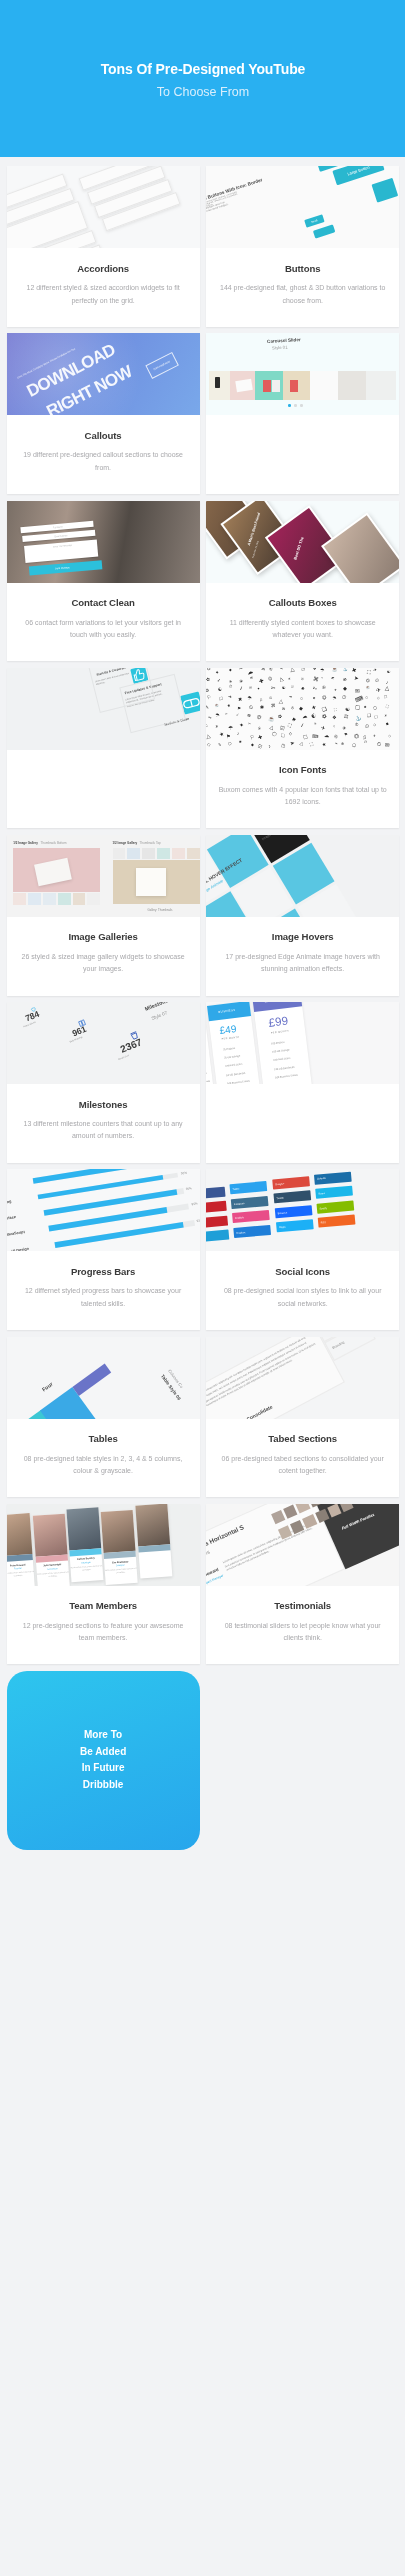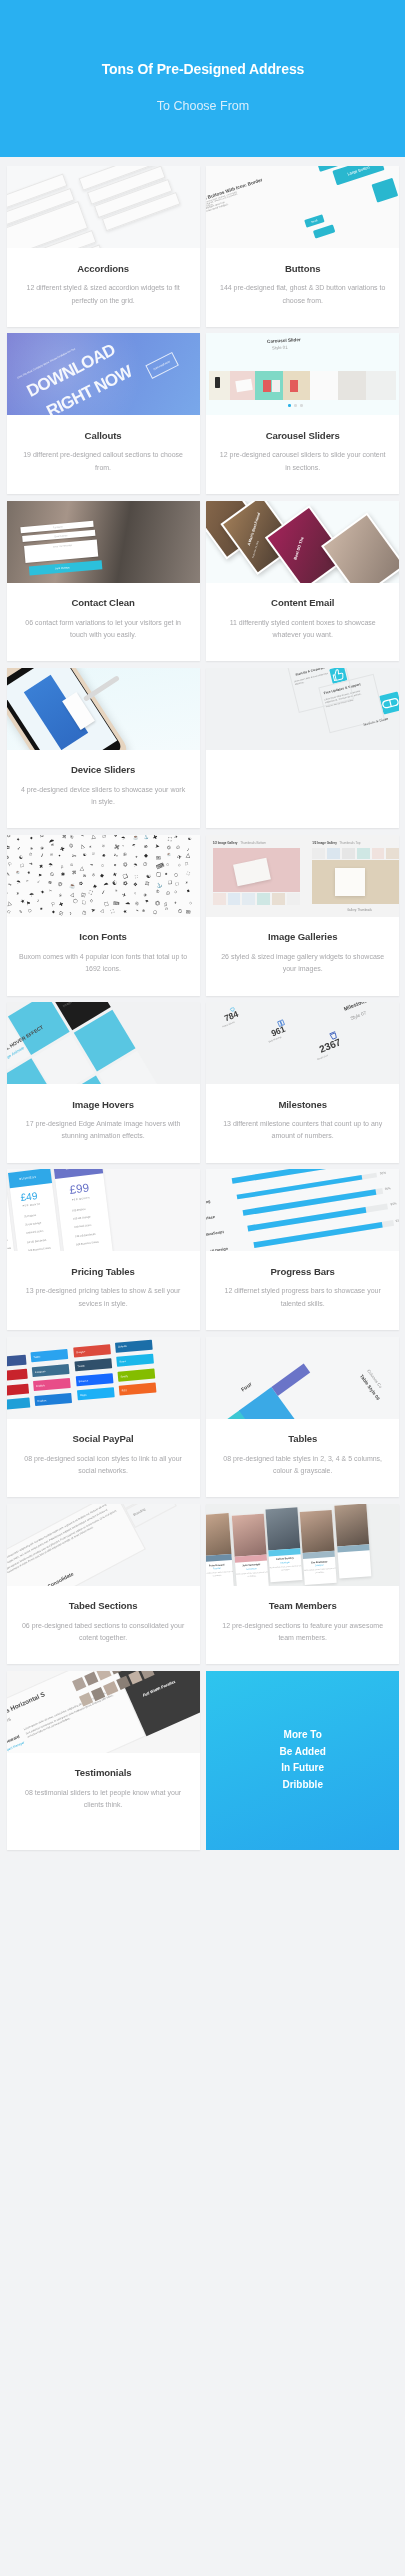--- a/index.html
+++ b/index.html
@@ -30,21 +30,21 @@
     font-weight: bold;
     letter-spacing: -0.1px;
     line-height: 1.2;
     text-align: center;
   }
   .hero-sub {
     color: #d8eefc;
     font-size: 12.5px;
     font-weight: 300;
     line-height: 1.35;
-    margin-top: 20px;
+    margin-top: 6px;
     text-align: center;
   }
 
   
   .grid {
     display: flex;
     flex-wrap: wrap;
     padding: 9.2px 6.6px 10.6px 6.6px;
     gap: 6.6px 6.6px;
   }
@@ -88,20 +88,21 @@
   }
 
   
   .promo {
     width: 193px;
     background: linear-gradient(160deg, #2ec5ee 0%, #27a6ec 100%);
     display: flex;
     align-items: center;
     justify-content: center;
     min-height: 179px;
+    border-radius: 20px;
   }
   .promo-text {
     color: #ffffff;
     font-size: 10px;
     font-weight: bold;
     line-height: 1.65;
     text-align: center;
   }
   .promo-line { display: block; }
 
@@ -232,21 +233,21 @@
 
   
   .t-tt { background: #f6f6f6; }
 </style>
 </head>
 <body>
 
 <div class="page">
 
   <div class="hero">
-    <div class="hero-title">Tons Of Pre-Designed Address</div>
+    <div class="hero-title">Tons Of Pre-Designed YouTube</div>
     <div class="hero-sub">To Choose From</div>
   </div>
 
   <div class="grid">
 
     <div class="card">
       <div class="thumb t-acc">
         <div class="layer" style="background:#f7f8f9"></div>
         <div class="t-acc-rot">
           <div class="sheet" style="left:20px;top:16px;width:99px;height:13px"></div>
@@ -322,24 +323,20 @@
         <div class="car-cell" style="left:160px;background:#eef0ef"></div>
         <div style="position:absolute;left:8.6px;top:44px;width:5.3px;height:10.6px;background:#2b2b2b;border-radius:0.7px"></div>
         <div style="position:absolute;left:30px;top:47px;width:16px;height:10.6px;background:#fbfbfb;transform:rotate(-9deg)"></div>
         <div style="position:absolute;left:57px;top:47px;width:8px;height:12px;background:#e35b5b"></div>
         <div style="position:absolute;left:66px;top:47px;width:8px;height:12px;background:#f0f0f0"></div>
         <div style="position:absolute;left:84px;top:47px;width:8px;height:12px;background:#e35b5b"></div>
         <div style="position:absolute;left:82px;top:71px;width:2.6px;height:2.6px;border-radius:50%;background:#2cb2e8"></div>
         <div style="position:absolute;left:88px;top:71px;width:2.6px;height:2.6px;border-radius:50%;background:#d9dcdd"></div>
         <div style="position:absolute;left:94px;top:71px;width:2.6px;height:2.6px;border-radius:50%;background:#d9dcdd"></div>
       </div>
-      <div class="card-body">
-        <div class="card-title">Carousel Sliders</div>
-        <div class="card-desc">12 pre-designed carousel sliders to slide your content in sections.</div>
-      </div>
     </div>
 
     <div class="card">
       <div class="thumb t-cf">
         <div class="layer" style="background:linear-gradient(100deg,#7a6f66 0%,#a8968a 30%,#4e4843 60%,#8c8179 100%);opacity:.95"></div>
         <div class="layer" style="transform:rotate(-5deg)">
           <div class="cf-field" style="left:14.5px;top:18.5px;width:73px;height:6px">
             <span class="tiny" style="position:absolute;left:33px;top:2px;font-size:2.1px;color:#b7b7b7">Full Name</span>
           </div>
           <div class="cf-field" style="left:16px;top:28px;width:73px;height:6px">
@@ -371,39 +368,25 @@
         </div>
         <div class="cb-card" style="left:73px;top:14.5px;width:55px;height:66px;transform:rotate(-36deg)">
           <div class="cb-img" style="background:linear-gradient(150deg,#9f2358,#5a2438)"></div>
           <div class="tiny" style="position:absolute;left:9.2px;top:26px;color:#fff;font-size:4px;font-weight:bold;transform:rotate(-36deg)">Best SO The</div>
         </div>
         <div class="cb-card" style="left:129px;top:22.4px;width:57px;height:66px;transform:rotate(-36deg)">
           <div class="cb-img" style="background:linear-gradient(150deg,#c9b4a4,#8d7d72)"></div>
         </div>
       </div>
       <div class="card-body">
-        <div class="card-title">Content Email</div>
+        <div class="card-title">Callouts Boxes</div>
         <div class="card-desc">11 differently styled content boxes to showcase whatever you want.</div>
       </div>
     </div>
 
-    <div class="card">
-      <div class="thumb t-dev">
-        <div style="position:absolute;left:10.6px;top:-20px;width:83px;height:139px;border-radius:13px;background:#e6d4bf;transform:rotate(-33deg);box-shadow:0 4px 9.2px rgba(0,0,0,.15)"></div>
-        <div style="position:absolute;left:14.5px;top:-12px;width:75px;height:123px;border-radius:8px;background:#111;transform:rotate(-33deg)"></div>
-        <div style="position:absolute;left:17px;top:-5.3px;width:70px;height:106px;background:#eef6fa;transform:rotate(-33deg)"></div>
-        <div style="position:absolute;left:33px;top:10.6px;width:32px;height:69px;background:linear-gradient(180deg,#3a7fd5,#2f6cc4);transform:rotate(-33deg)"></div>
-        <div style="position:absolute;left:63px;top:26px;width:17px;height:34px;background:#fdfdfd;transform:rotate(-33deg);box-shadow:0 1.3px 2.6px rgba(0,0,0,.18)"></div>
-        <div style="position:absolute;left:74px;top:18.5px;width:41px;height:5.3px;background:#d9d9d9;border-radius:2.6px;transform:rotate(-33deg)"></div>
-      </div>
-      <div class="card-body">
-        <div class="card-title">Device Sliders</div>
-        <div class="card-desc">4 pre-designed device sliders to showcase your work in style.</div>
-      </div>
-    </div>
 
     <div class="card">
       <div class="thumb t-ib">
         <div class="layer" style="transform:rotate(-14deg)">
 
           <div class="ib-sq" style="left:132px;top:9.2px;width:14.5px;height:14.5px">
             <svg viewBox="0 0 24 24" width="14.5" height="14.5" fill="none" stroke="#fff" stroke-width="1.6">
                 <path d="M7 11v9H4v-9zM7 11l4-7a2 2 0 0 1 3 2l-1 5h5a2 2 0 0 1 2 2l-1.5 6a2 2 0 0 1-2 1.5H7"></path>
               </svg>
           </div>
@@ -718,24 +701,20 @@
           <div class="tiny" style="position:absolute;left:69px;top:1.3px;font-size:2.5px;color:#fff;letter-spacing:0.3px">ENTERPRISE</div>
           <div style="position:absolute;left:70px;top:14.5px;font-size:10px;color:#6a74c8;font-weight:300">£99</div>
           <div class="tiny" style="position:absolute;left:71px;top:28px;font-size:2.1px;letter-spacing:0.3px">PER MONTH</div>
           <div class="tiny" style="position:absolute;left:70px;top:37px;font-size:2.1px">100 Projects</div>
           <div class="tiny" style="position:absolute;left:70px;top:44px;font-size:2.1px">100 GB Storage</div>
           <div class="tiny" style="position:absolute;left:70px;top:51px;font-size:2.1px">Unlimited Users</div>
           <div class="tiny" style="position:absolute;left:70px;top:59px;font-size:2.1px">100 GB Bandwidth</div>
           <div class="tiny" style="position:absolute;left:70px;top:66px;font-size:2.1px">500 Business Emails</div>
         </div>
       </div>
-      <div class="card-body">
-        <div class="card-title">Pricing Tables</div>
-        <div class="card-desc">13 pre-designed pricing tables to show &amp; sell your sevices in style.</div>
-      </div>
     </div>
 
     <div class="card">
       <div class="thumb t-pg">
         <div class="layer" style="transform:rotate(-9deg) scale(1.15)">
 
           <div class="pg-track" style="left:40px;top:4px;width:123px"></div>
           <div class="pg-bar" style="left:40px;top:4px;width:121px"></div>
 
           <div class="tiny tiny-b" style="position:absolute;left:4px;top:18.5px;font-size:3.3px">Branding</div>
@@ -780,21 +759,21 @@
           <div class="si-chip" style="left:26px;top:38px;width:37px;background:#e84d88">Dribbble</div>
           <div class="si-chip" style="left:69px;top:37px;width:37px;background:#1769ff">Behance</div>
           <div class="si-chip" style="left:111px;top:36px;width:37px;background:#84bd00">Spotify</div>
           <div class="si-chip" style="left:-16px;top:54px;width:37px;background:#1e9fd8">PayPal</div>
           <div class="si-chip" style="left:26px;top:53px;width:37px;background:#1e7ed8">Dropbox</div>
           <div class="si-chip" style="left:69px;top:51px;width:37px;background:#1cb0f6">Skype</div>
           <div class="si-chip" style="left:111px;top:50px;width:37px;background:#f26522">RSS</div>
         </div>
       </div>
       <div class="card-body">
-        <div class="card-title">Social PayPal</div>
+        <div class="card-title">Social Icons</div>
         <div class="card-desc">08 pre-designed social icon styles to link to all your social networks.</div>
       </div>
     </div>
 
     <div class="card">
       <div class="thumb t-tb">
         <div class="layer" style="transform:rotate(-36deg)">
           <div style="position:absolute;left:-13px;top:30px;width:40px;height:84px;background:#3cc7d4"></div>
           <div style="position:absolute;left:26px;top:30px;width:40px;height:84px;background:#3aa9e6"></div>
           <div style="position:absolute;left:66px;top:30px;width:40px;height:10.6px;background:#6a74c8"></div>

